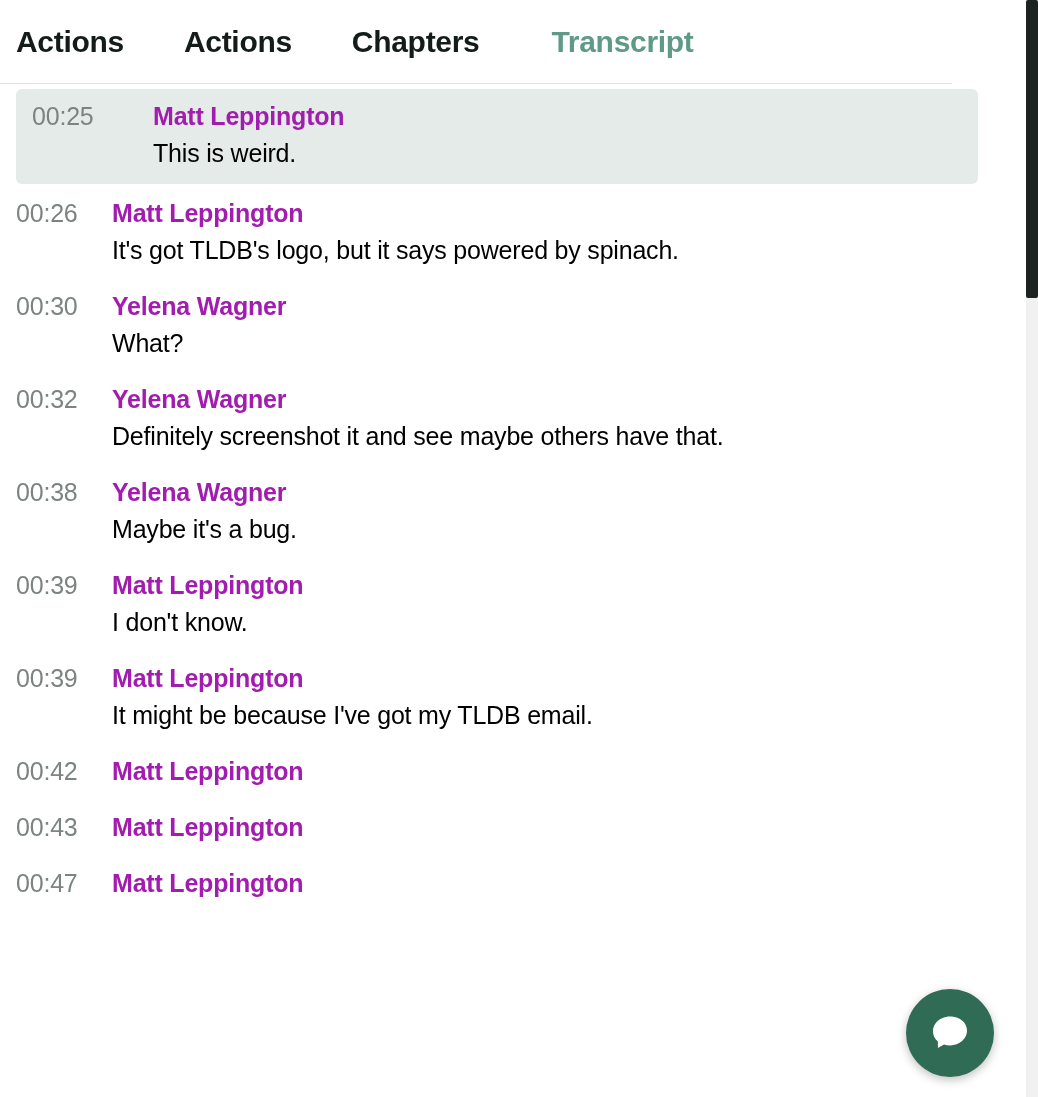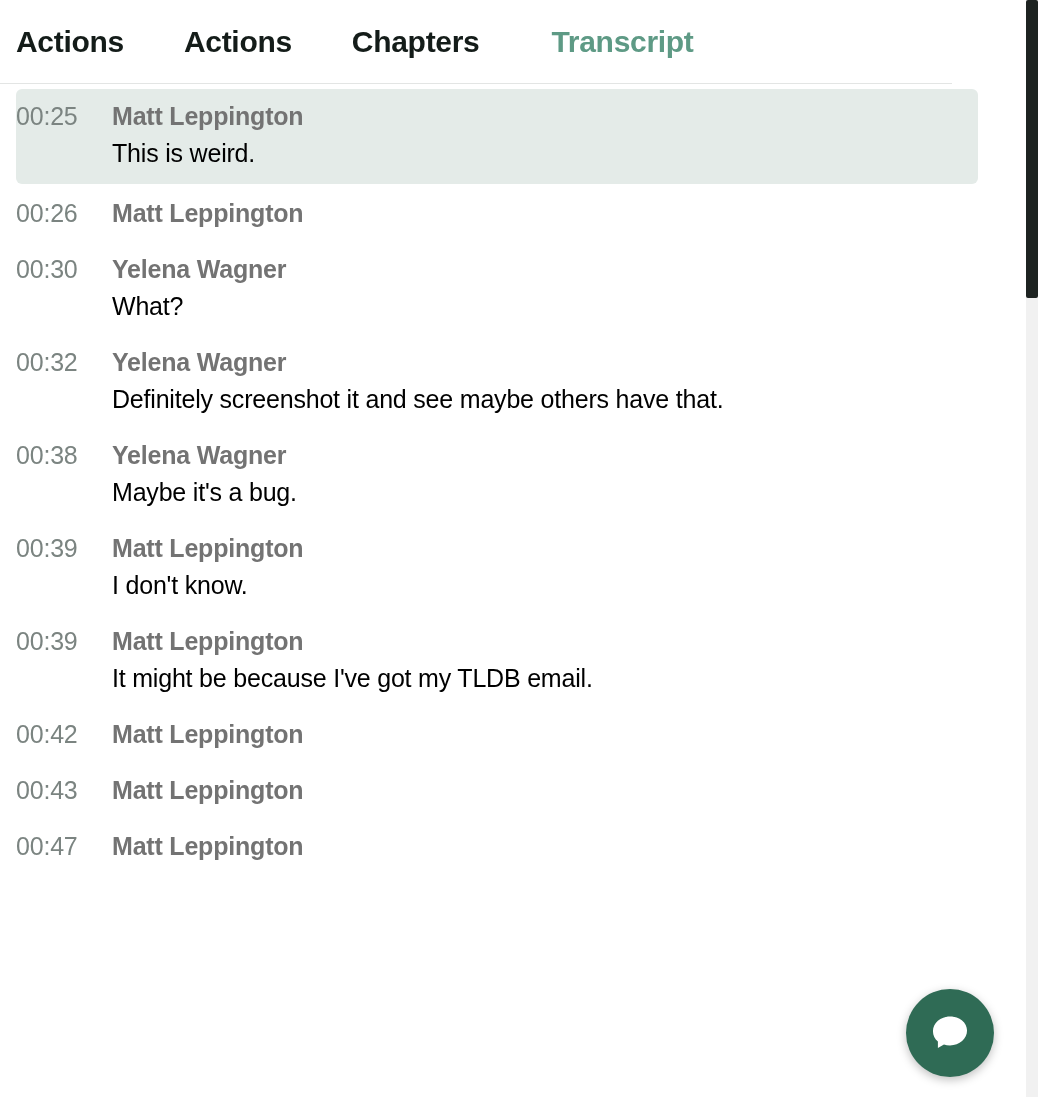--- a/index.html
+++ b/index.html
@@ -55,39 +55,40 @@
   .entry {
     display: flex;
     align-items: flex-start;
     padding: 9px 28px 10px 16px;
     box-sizing: border-box;
   }
   .entry.highlight {
     background: #e4ebe8;
     border-radius: 6px;
     margin: 4px 48px 2px 16px;
-    padding: 9px 16px 12px 0;
+    padding: 9px 16px 12px 16px;
     width: 962px;
+    gap: 25px;
   }
   .ts {
     font-size: 25px;
     color: #7b8481;
     min-width: 96px;
     flex: 0 0 96px;
     line-height: 37px;
     letter-spacing: -0.2px;
   }
   .body {
     flex: 1 1 auto;
     min-width: 0;
   }
   .speaker {
     font-size: 25px;
     font-weight: bold;
-    color: #737373;
+    color: #a21caf;
     line-height: 37px;
     letter-spacing: -0.2px;
   }
   .text {
     font-size: 25px;
     color: #000000;
     line-height: 37px;
     letter-spacing: -0.2px;
     padding-right: 60px;
   }
@@ -147,20 +148,21 @@
     <div class="body">
       <div class="speaker">Matt Leppington</div>
       <div class="text">This is weird.</div>
     </div>
   </div>
 
   <div class="entry">
     <div class="ts">00:26</div>
     <div class="body">
       <div class="speaker">Matt Leppington</div>
+      <div class="text">It's got TLDB's logo, but it says powered by spinach.</div>
     </div>
   </div>
 
   <div class="entry">
     <div class="ts">00:30</div>
     <div class="body">
       <div class="speaker">Yelena Wagner</div>
       <div class="text">What?</div>
     </div>
   </div>

